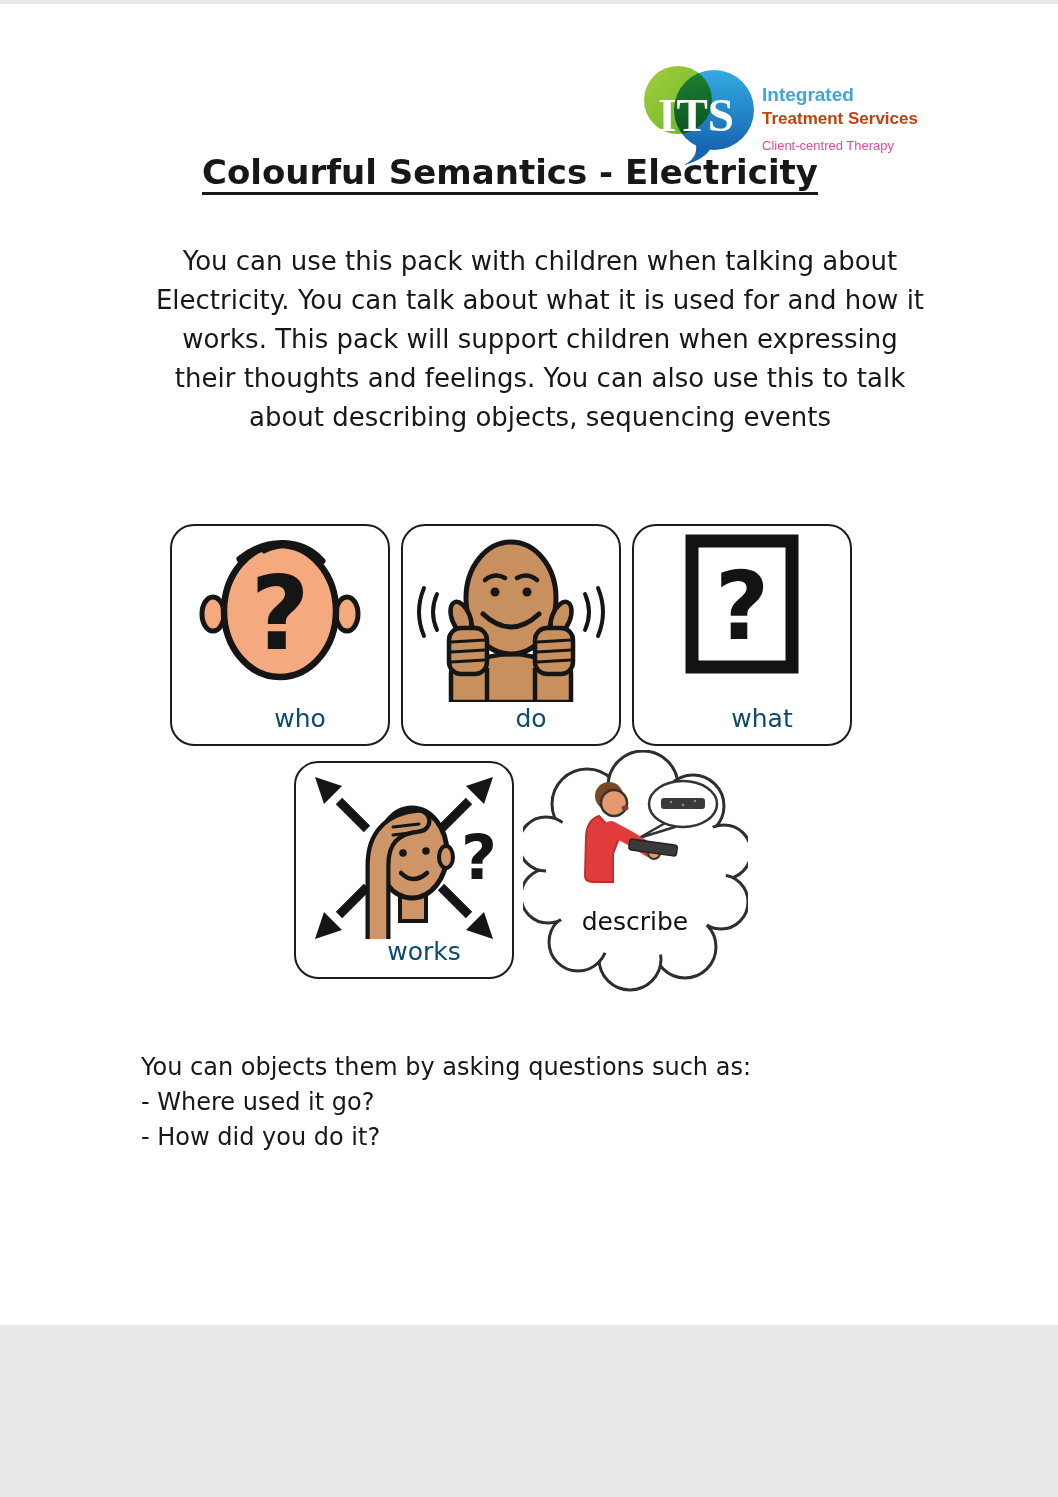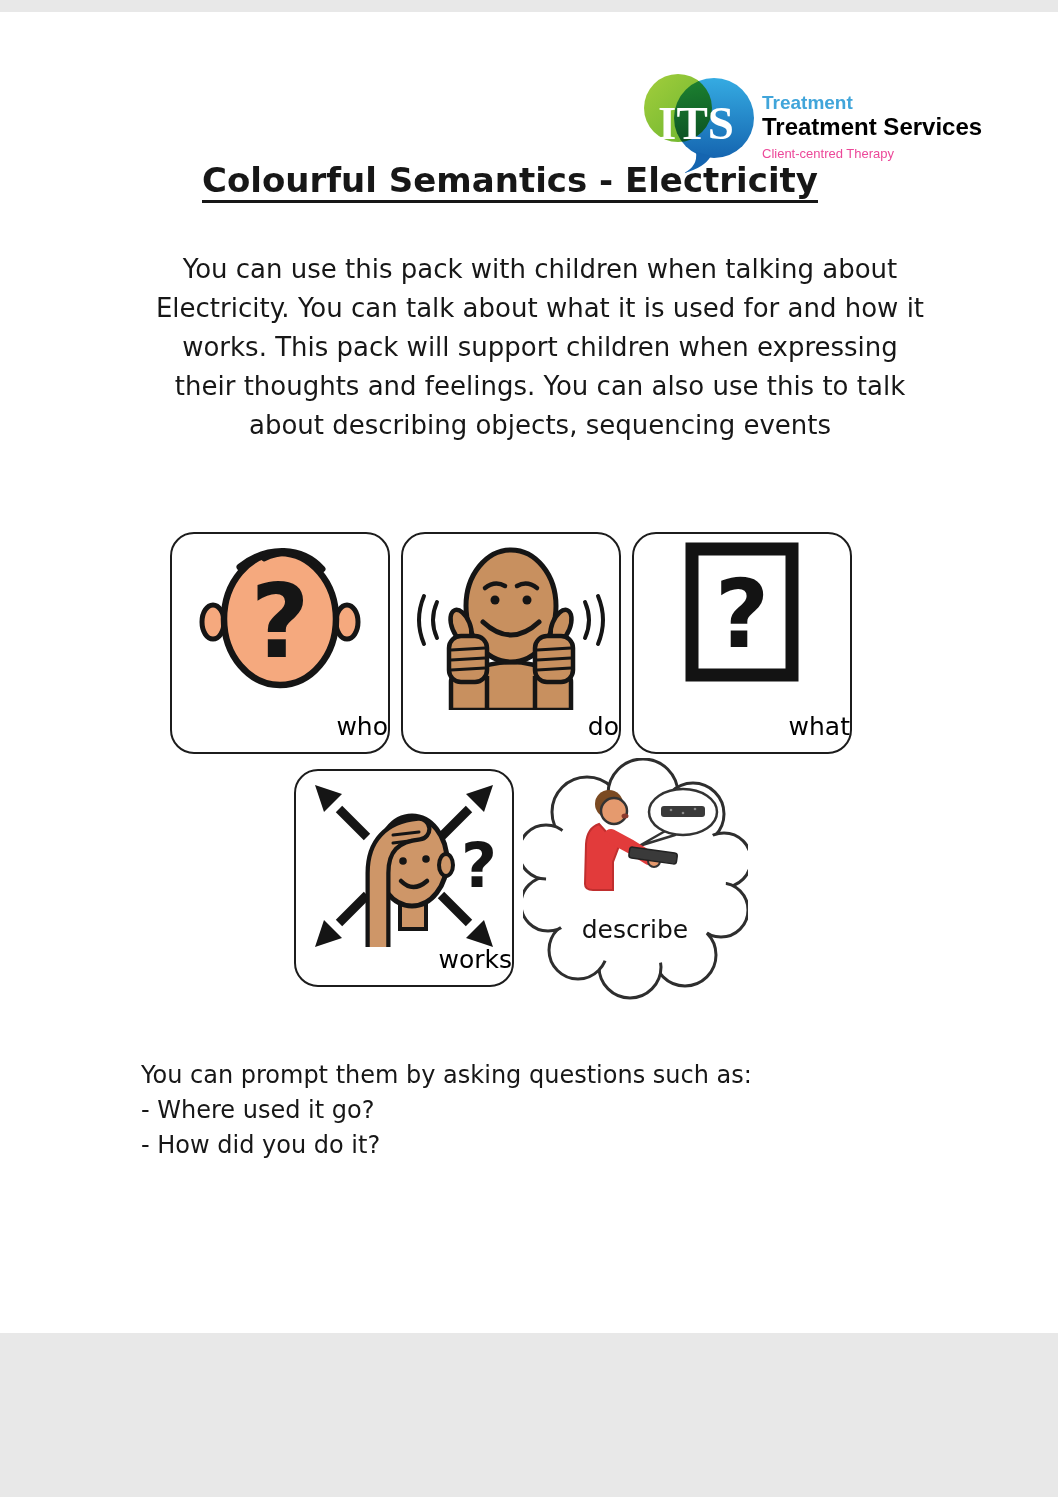--- a/index.html
+++ b/index.html
@@ -1,46 +1,46 @@
 <!DOCTYPE html>
 <html><head>
 <meta charset="utf-8">
 <style>
   html,body{margin:0;padding:0;background:#e8e8e8;}
   .page{
-    position:relative;width:1058px;height:1321px;margin:12px auto;
+    position:relative;width:1058px;height:1321px;margin:4px auto;
     background:#ffffff;overflow:hidden;
     font-family:"DejaVu Sans",sans-serif;color:#171717;
   }
   
   .logo{position:absolute;left:638px;top:56px;display:flex;align-items:flex-start;}
   .logo-text{margin-left:6px;margin-top:24px;font-family:"Liberation Sans",sans-serif;}
   .logo-l1{font-size:19px;font-weight:600;color:#41A5DA;line-height:22px;}
-  .logo-l2{font-size:24px;font-weight:600;color:#000000;line-height:25px;}
+  .logo-l2{font-size:17px;font-weight:600;color:#c2410c;line-height:25px;}
   .logo-l3{font-size:13px;font-weight:400;color:#ec4899;line-height:18px;margin-top:6px;}
   
   .title{
     position:absolute;left:0;top:148px;width:1020px;margin:0;
     text-align:center;font-size:34px;font-weight:600;
   }
   .title span{text-decoration:underline;text-decoration-thickness:2.5px;text-underline-offset:8px;}
   
   .intro{
     position:absolute;left:150px;top:238px;width:780px;margin:0;
     text-align:center;font-size:26px;line-height:39px;font-weight:500;
   }
   
   .card{
     position:absolute;width:220px;height:222px;box-sizing:border-box;
     background:#fff;border:2.5px solid #1c1c1c;border-radius:24px;
   }
   .card svg{position:absolute;top:6px;left:50%;transform:translateX(-50%);}
   .card-label{
     position:absolute;bottom:11px;left:0;width:100%;
-    text-align:right;font-size:25px;color:#000000;
+    text-align:center;font-size:25px;color:#0c4a6e;padding-left:20px;
   }
   .card-who{left:170px;top:520px;}
   .card-do{left:401px;top:520px;}
   .card-what{left:632px;top:520px;}
   .card-where{left:294px;top:757px;height:218px;}
   .cloud-card{position:absolute;left:523px;top:746px;width:225px;height:242px;}
   
   .prompts{position:absolute;left:141px;top:1046px;font-size:24px;line-height:35px;}
   .prompts div{white-space:pre;}
 </style>
@@ -60,21 +60,21 @@
           <stop offset="0" stop-color="#A3CE3C"></stop>
             <stop offset="1" stop-color="#67B32E"></stop>
         </linearGradient>
       </defs>
       <circle cx="76" cy="50" r="40" fill="url(#bg)"></circle>
       <path d="M58,84 Q60,98 46,105 Q66,100 73,88 Z" fill="#1565B0"></path>
       <circle cx="40" cy="40" r="34" fill="url(#gg)" style="mix-blend-mode:multiply"></circle>
       <text x="58" y="71" text-anchor="middle" font-size="47" font-weight="700" font-family="Liberation Serif, serif" fill="#ffffff">ITS</text>
     </svg>
     <div class="logo-text">
-      <div class="logo-l1">Treatment</div>
+      <div class="logo-l1">Integrated</div>
       <div class="logo-l2">Treatment Services</div>
       <div class="logo-l3">Client-centred Therapy</div>
     </div>
   </div>
 
   <h1 class="title"><span>Colourful Semantics - Electricity</span></h1>
 
   <p class="intro">You can use this pack with children when talking about Electricity. You can talk about what it is used for and how it works. This pack will support children when expressing their thoughts and feelings. You can also use this to talk about describing objects, sequencing events</p>
 
   <div class="card card-who">
@@ -176,18 +176,18 @@
       <ellipse cx="102" cy="58" rx="3.5" ry="2.5" fill="#8C3B2E"></ellipse>
       <path d="M76,66 Q64,70 63,86 L62,126 Q62,132 70,132 L90,132 L90,104 L96,88 Z" fill="#E23B3B" stroke="#C02E2E" stroke-width="2"></path>
       <path d="M88,78 Q108,88 126,100" stroke="#E23B3B" stroke-width="14" fill="none" stroke-linecap="round"></path>
       <circle cx="131" cy="103" r="6" fill="#E59A6E" stroke="#333333" stroke-width="2"></circle>
       <rect x="106" y="92" width="48" height="11" rx="3" fill="#3A3A3A" stroke="#222222" stroke-width="1.5" transform="rotate(8 130 98)"></rect>
       <text x="112" y="180" text-anchor="middle" font-size="25" fill="#111111">describe</text>
     </svg>
   </div>
 
   <div class="prompts">
-    <div>You can prompt them by asking questions such as:</div>
+    <div>You can objects them by asking questions such as:</div>
     <div>- Where used it go?</div>
     <div>- How did you do it?</div>
   </div>
 
 </div>
 
 </body></html>

